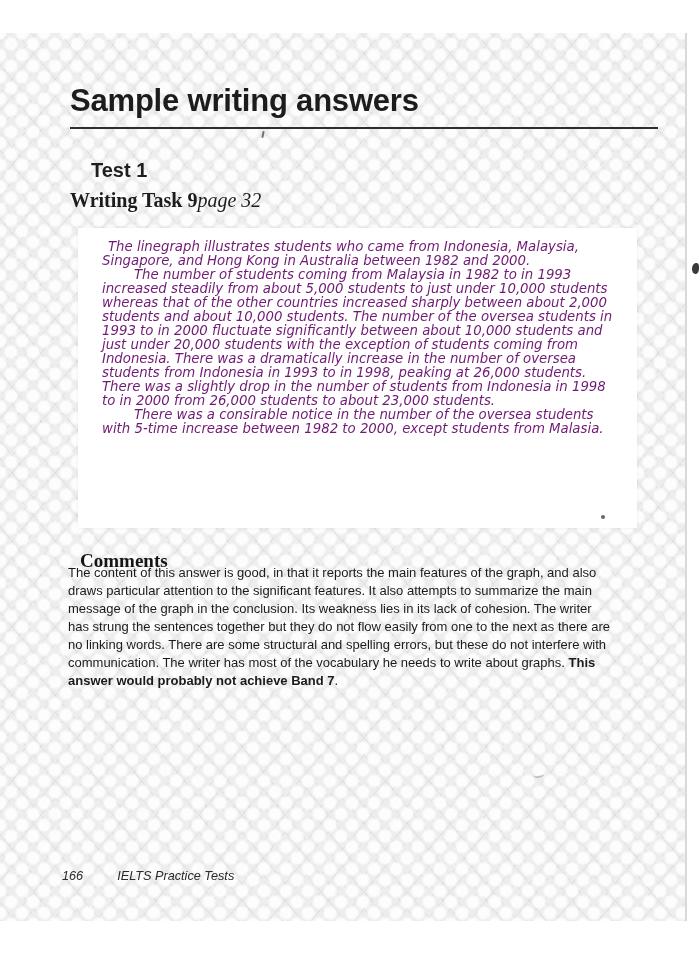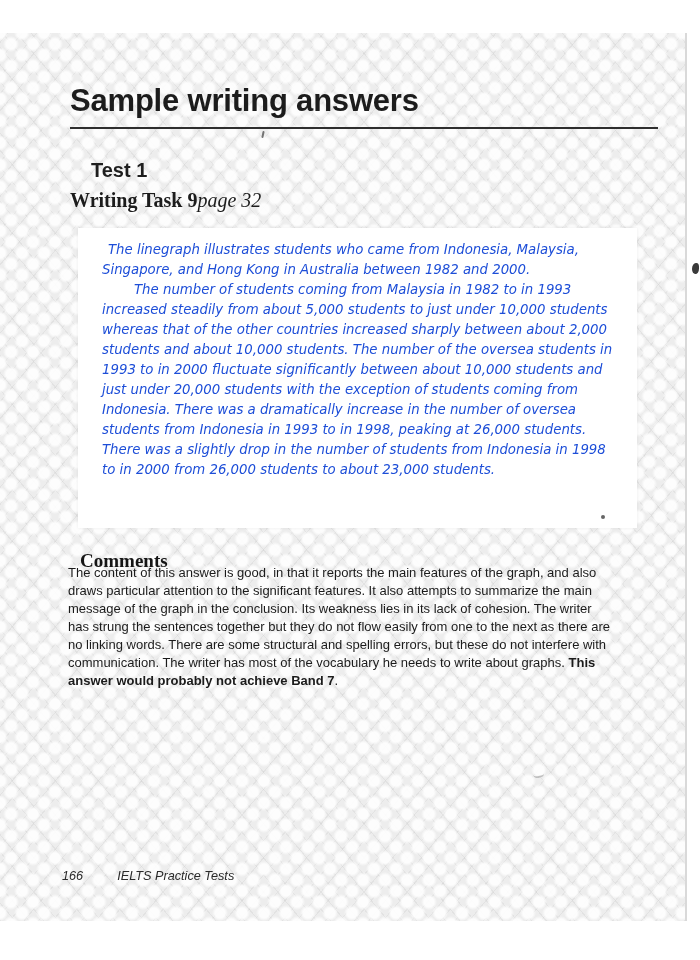--- a/index.html
+++ b/index.html
@@ -60,22 +60,22 @@
     background: #ffffff;
     box-sizing: border-box;
     padding: 12px 20px 0 24px;
     box-shadow: 0 0 3px rgba(0,0,0,0.07);
   }
   .hw {
     margin: 0;
     font-family: "DejaVu Sans", cursive;
     font-style: italic;
     font-size: 13.3px;
-    line-height: 20px;
-    color: #1d4ed8;
+    line-height: 14px;
+    color: #701a75;
   }
   .hw.first { text-indent: 6px; }
   .hw.indented { text-indent: 32px; }
   .comments-heading {
     position: absolute; left: 68px; top: 505px;
     margin: 12px;
     font-family: "Liberation Serif", serif;
     font-size: 19px; font-weight: bold; color: #151515;
   }
   .comments-body {
@@ -135,20 +135,21 @@
 
     <h2 class="test-heading">Test 1</h2>
 
     <div class="task-line">
       <span>Writing Task 9</span><span class="task-pageref">page 32</span>
     </div>
 
     <div class="answer-box">
       <p class="hw first">The linegraph illustrates students who came from Indonesia, Malaysia, Singapore, and Hong Kong in Australia between 1982 and 2000.</p>
       <p class="hw indented">The number of students coming from Malaysia in 1982 to in 1993 increased steadily from about 5,000 students to just under 10,000 students whereas that of the other countries increased sharply between about 2,000 students and about 10,000 students. The number of the oversea students in 1993 to in 2000 fluctuate significantly between about 10,000 students and just under 20,000 students with the exception of students coming from Indonesia. There was a dramatically increase in the number of oversea students from Indonesia in 1993 to in 1998, peaking at 26,000 students. There was a slightly drop in the number of students from Indonesia in 1998 to in 2000 from 26,000 students to about 23,000 students.</p>
+      <p class="hw indented">There was a consirable notice in the number of the oversea students with 5-time increase between 1982 to 2000, except students from Malasia.</p>
     </div>
 
     <h3 class="comments-heading">Comments</h3>
 
     <p class="comments-body">
       <span>The content of this answer is good, in that it reports the main features of the graph, and also draws particular attention to the significant features. It also attempts to summarize the main message of the graph in the conclusion. Its weakness lies in its lack of cohesion. The writer has strung the sentences together but they do not flow easily from one to the next as there are no linking words. There are some structural and spelling errors, but these do not interfere with communication. The writer has most of the vocabulary he needs to write about graphs. </span><strong>This answer would probably not achieve Band 7</strong><span>.</span>
     </p>
 
     <div class="footer-line">
       <span class="footer-pagenum">166</span><span>IELTS Practice Tests</span>

